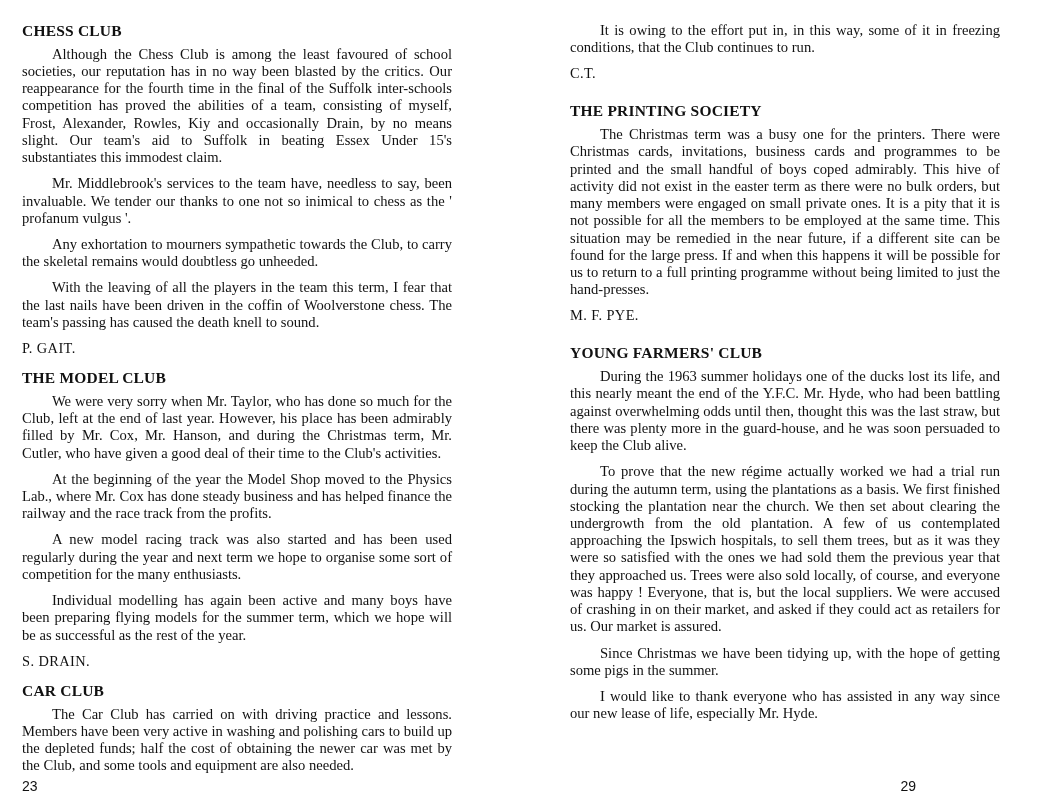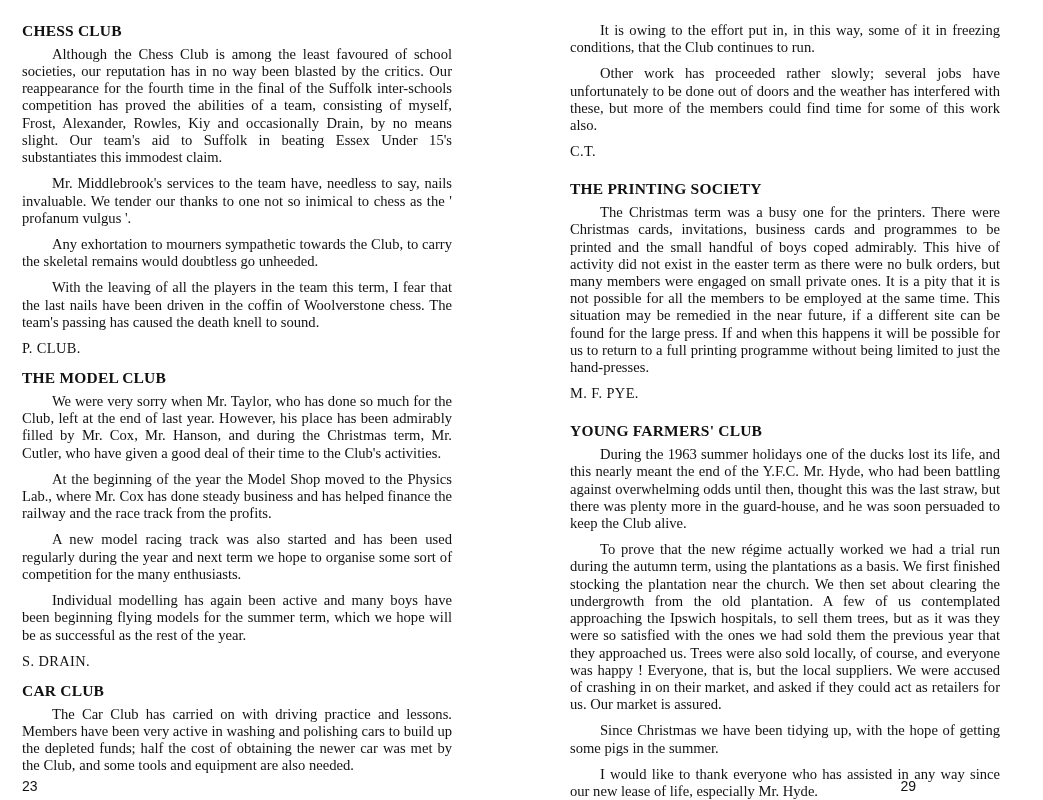--- a/index.html
+++ b/index.html
@@ -81,41 +81,40 @@
 <body>
 
 <div class="page">
 
   <div class="gutter"></div>
 
   <div class="column left">
 
     <h2 class="section-heading">CHESS CLUB</h2>
     <p class="para">Although the Chess Club is among the least favoured of school societies, our reputation has in no way been blasted by the critics. Our reappearance for the fourth time in the final of the Suffolk inter-schools competition has proved the abilities of a team, consisting of myself, Frost, Alexander, Rowles, Kiy and occasionally Drain, by no means slight.   Our team's aid to Suffolk in beating Essex Under 15's substantiates this immodest claim.</p>
-    <p class="para">Mr. Middlebrook's services to the team have, needless to say, nails invaluable.   We tender our thanks to one not so inimical to chess as the ' profanum vulgus '.</p>
+    <p class="para">Mr. Middlebrook's services to the team have, needless to say, been invaluable.   We tender our thanks to one not so inimical to chess as the ' profanum vulgus '.</p>
     <p class="para">Any exhortation to mourners sympathetic towards the Club, to carry the skeletal remains would doubtless go unheeded.</p>
     <p class="para">With the leaving of all the players in the team this term, I fear that the last nails have been driven in the coffin of Woolverstone chess.   The team's passing has caused the death knell to sound.</p>
-    <div class="signature">P. CLUB.</div>
+    <div class="signature">P. GAIT.</div>
 
     <h2 class="section-heading">THE MODEL CLUB</h2>
     <p class="para">We were very sorry when Mr. Taylor, who has done so much for the Club, left at the end of last year.  However, his place has been admirably filled by Mr. Cox, Mr. Hanson, and during the Christmas term, Mr. Cutler, who have given a good deal of their time to the Club's activities.</p>
     <p class="para">At the beginning of the year the Model Shop moved to the Physics Lab., where Mr. Cox has done steady business and has helped finance the railway and the race track from the profits.</p>
     <p class="para">A new model racing track was also started and has been used regularly during the year and next term we hope to organise some sort of competition for the many enthusiasts.</p>
-    <p class="para">Individual modelling has again been active and many boys have been beginning flying models for the summer term, which we hope will be as successful as the rest of the year.</p>
+    <p class="para">Individual modelling has again been active and many boys have been preparing flying models for the summer term, which we hope will be as successful as the rest of the year.</p>
     <div class="signature">S. DRAIN.</div>
 
     <h2 class="section-heading">CAR CLUB</h2>
     <p class="para">The Car Club has carried on with driving practice and lessons. Members have been very active in washing and polishing cars to build up the depleted funds; half the cost of obtaining the newer car was met by the Club, and some tools and equipment are also needed.</p>
 
   </div>
 
   <div class="column right">
 
     <p class="para">It is owing to the effort put in, in this way, some of it in freezing conditions, that the Club continues to run.</p>
-    <p class="para">Other work has proceeded rather slowly; several jobs have unfortunately to be done out of doors and the weather has interfered with these, but more of the members could find time for some of this work also.</p>
     <div class="signature">C.T.</div>
 
     <h2 class="section-heading heading-spaced">THE PRINTING SOCIETY</h2>
     <p class="para">The Christmas term was a busy one for the printers.   There were Christmas cards, invitations, business cards and programmes to be printed and the small handful of boys coped admirably. This hive of activity did not exist in the easter term as there were no bulk orders, but many members were engaged on small private ones.   It is a pity that it is not possible for all the members to be employed at the same time.   This situation may be remedied in the near future, if a different site can be found for the large press. If and when this happens it will be possible for us to return to a full printing programme without being limited to just the hand-presses.</p>
     <div class="signature">M. F. PYE.</div>
 
     <h2 class="section-heading heading-spaced">YOUNG FARMERS' CLUB</h2>
     <p class="para">During the 1963 summer holidays one of the ducks lost its life, and this nearly meant the end of the Y.F.C.   Mr. Hyde, who had been battling against overwhelming odds until then, thought this was the last straw, but there was plenty more in the guard-house, and he was soon persuaded to keep the Club alive.</p>
     <p class="para">To prove that the new régime actually worked we had a trial run during the autumn term, using the plantations as a basis.   We first finished stocking the plantation near the church.   We then set about clearing the undergrowth from the old plantation.   A few of us contemplated approaching the Ipswich hospitals, to sell them trees, but as it was they were so satisfied with the ones we had sold them the previous year that they approached us.   Trees were also sold locally, of course, and everyone was happy !   Everyone, that is, but the local suppliers.   We were accused of crashing in on their market, and asked if they could act as retailers for us.   Our market is assured.</p>
     <p class="para">Since Christmas we have been tidying up, with the hope of getting some pigs in the summer.</p>

